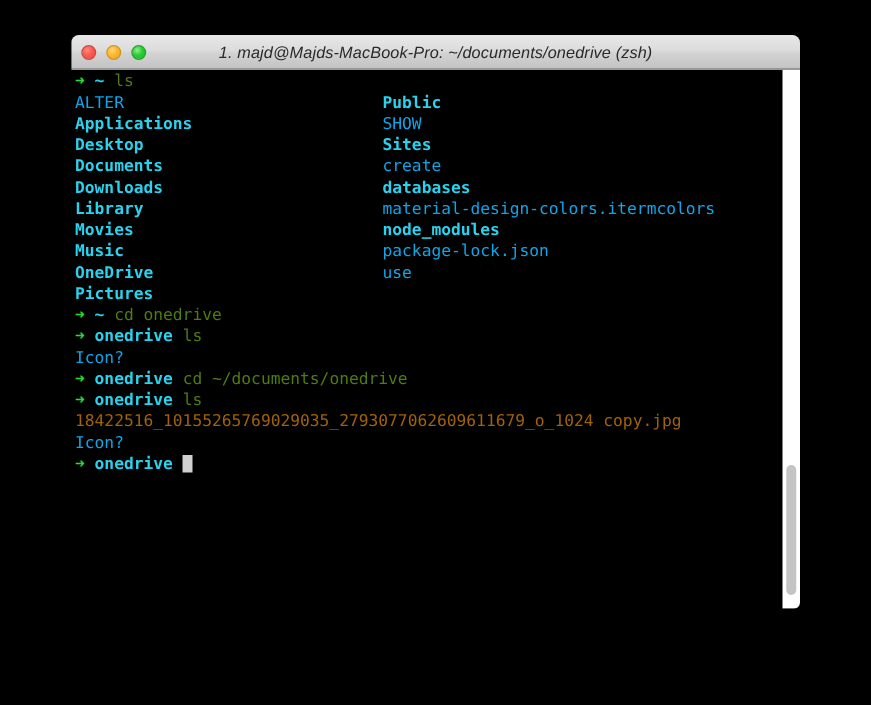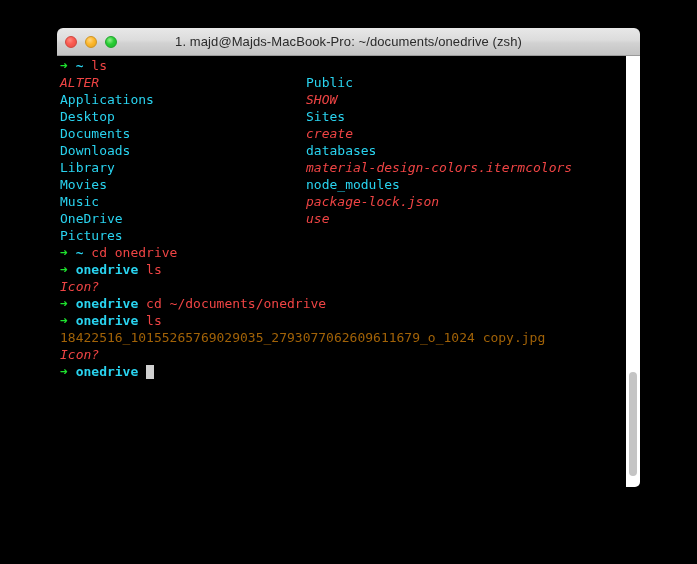--- a/index.html
+++ b/index.html
@@ -67,20 +67,21 @@
   }
   #window-title {
     width: 100%;
     text-align: center;
     font-family: "Liberation Sans", sans-serif;
     font-size: 13px;
     color: #2a2a2a;
     letter-spacing: 0.1px;
     white-space: nowrap;
     user-select: none;
+    font-style: italic;
   }
 
   
   #terminal-body {
     position: relative;
     height: 431px;
     background: #000000;
     overflow: hidden;
   }
   #screen {
@@ -100,26 +101,26 @@
     display: block;
     position: relative;
   }
   .col2 {
     position: absolute;
     left: 246px;
     top: 0;
   }
 
   
-  .c-dir     { color: #29d3ef; font-weight: normal; text-align: center; }
-  .c-file    { color: #ef4444; font-style: italic; }
+  .c-dir     { color: #29d3ef; font-weight: bold; text-align: center; }
+  .c-file    { color: #0ea5e9; }
   .c-red     { color: #a16207; }
   .c-arrow   { color: #1ee02e; font-weight: bold; }
   .c-path    { color: #29d3ef; font-weight: bold; }
-  .c-cmd     { color: #ef4444; }
+  .c-cmd     { color: #4d7c0f; }
 
   .cursor {
     display: inline-block;
     width: 8px;
     height: 14px;
     background: #d0d0d0;
     vertical-align: -3px;
   }
 
   

